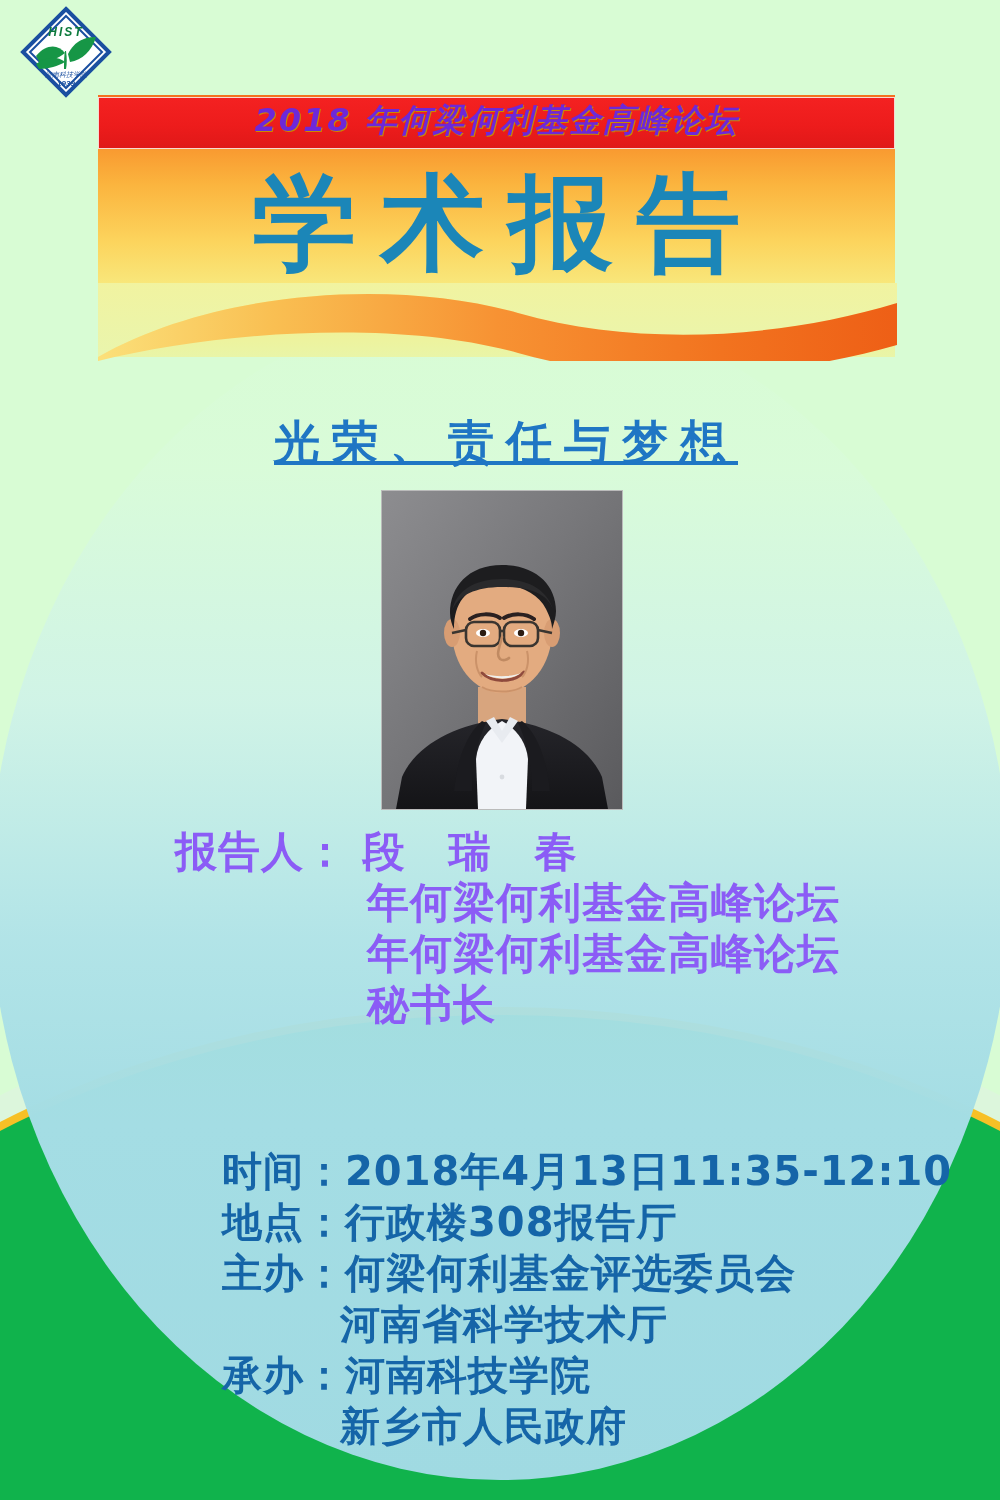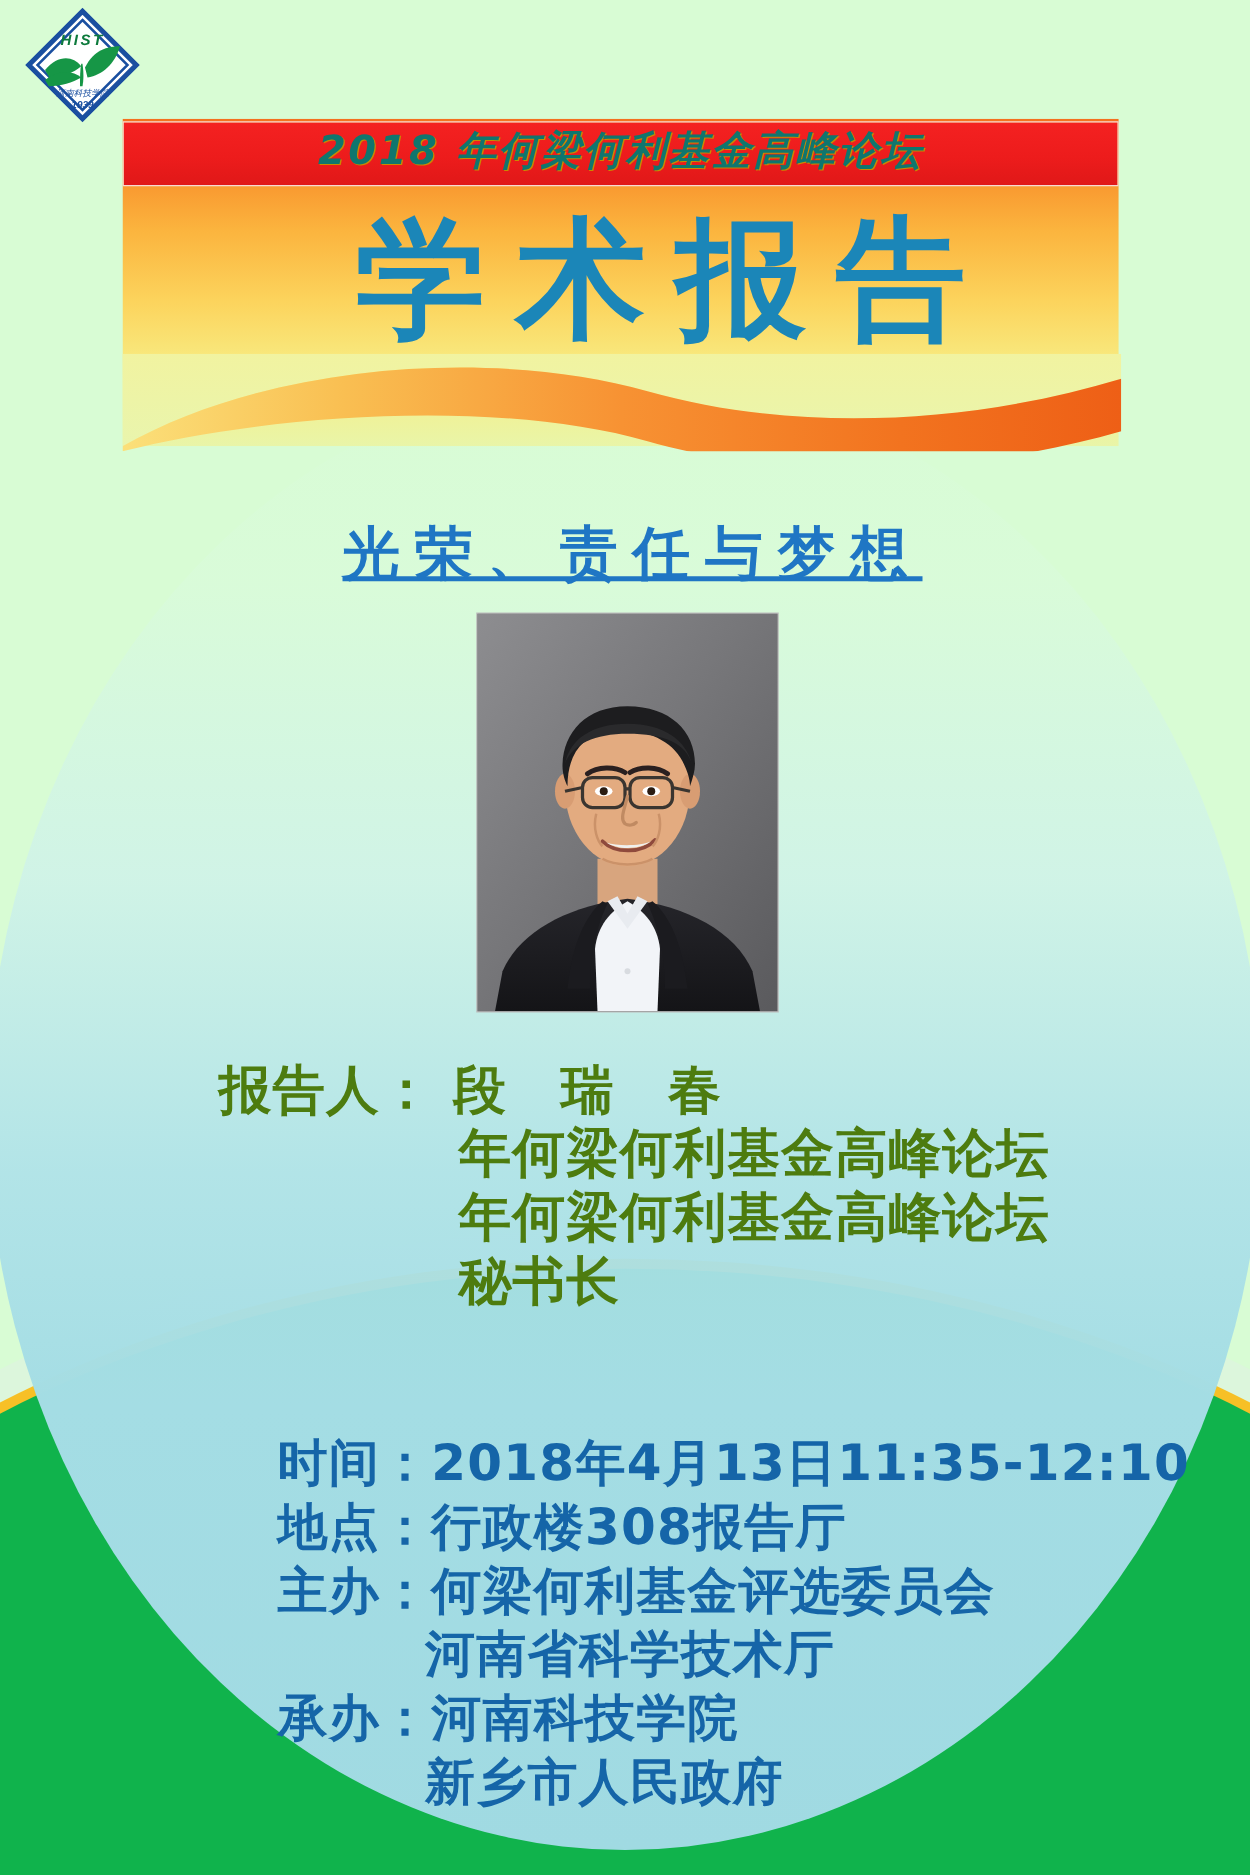--- a/index.html
+++ b/index.html
@@ -66,35 +66,34 @@
     background:linear-gradient(180deg,#f4701f 0%,#f8912c 16%,#fbb43e 34%,#fcd45d 56%,#f7ee86 78%,#e9f5a8 100%);
   }
   .red-band{
     position:absolute;left:0;top:2px;width:797px;height:52px;
     background:linear-gradient(180deg,#f42121 0%,#ed1c1c 55%,#e01818 100%);
     border:1px solid #f7d9d2;box-sizing:border-box;
   }
   .banner-text{
     position:absolute;left:0;top:0;width:797px;height:52px;
     display:flex;align-items:center;justify-content:center;
-    color:#0f766e;
+    color:#6d28d9;
     font-family:"DejaVu Sans","Liberation Sans",sans-serif;
     font-weight:bold;font-size:32px;letter-spacing:2px;
     font-style:italic;
     text-shadow:1px 1px 0 #c98a00;
     white-space:nowrap;
   }
   .main-title{
-    position:absolute;left:12px;top:55px;width:797px;height:150px;
+    position:absolute;left:0;top:55px;width:797px;height:150px;
     display:flex;align-items:center;justify-content:center;
     color:#1b86b8;font-weight:bold;font-size:104px;
     letter-spacing:24px;text-indent:24px;
     font-family:"DejaVu Sans","Liberation Sans",sans-serif;
     white-space:nowrap;
-    padding-left:20px;
   }
   .wave{
     position:absolute;left:98px;top:283px;width:799px;height:78px;
   }
 
   
   .subtitle{
     position:absolute;left:0;top:412px;width:1000px;
     text-align:center;
     color:#1f76c4;font-weight:bold;font-size:46px;letter-spacing:12px;
@@ -104,23 +103,22 @@
 
   .photo{
     position:absolute;left:382px;top:491px;width:240px;height:318px;
     background:#6e6e70;overflow:hidden;
     box-shadow:0 0 0 1px #bbb;
   }
   .photo svg{display:block;}
 
   .speaker{
     position:absolute;left:175px;top:826px;width:800px;
-    color:#4d7c0f;font-weight:bold;font-size:42px;line-height:51px;
+    color:#8b5cf6;font-weight:bold;font-size:42px;line-height:51px;
     letter-spacing:1px;
-    margin-top:20px;
   }
   .speaker .ln2,.speaker .ln3,.speaker .ln4{padding-left:192px;}
 
   .details{
     position:absolute;left:222px;top:1146px;width:780px;
     color:#1565a8;font-weight:bold;font-size:40px;line-height:51px;
     letter-spacing:1px;
   }
   .details .indent{padding-left:118px;}
   .details .host{padding-left:0;}

